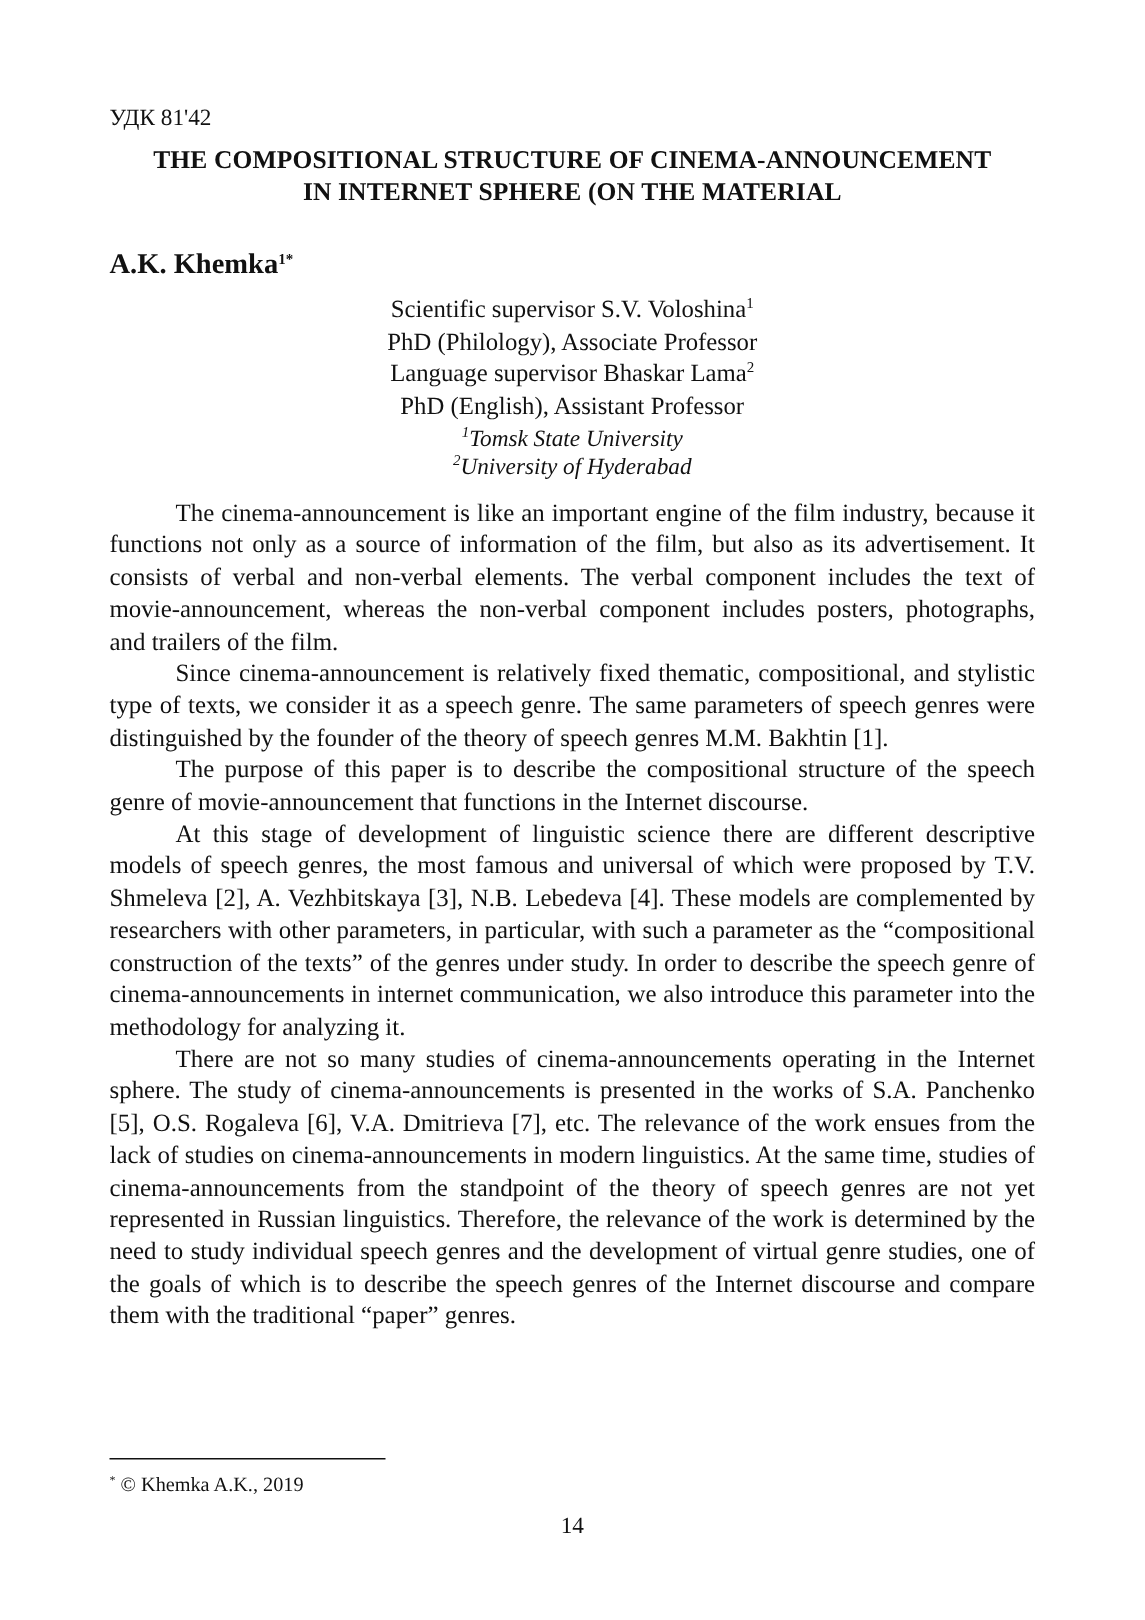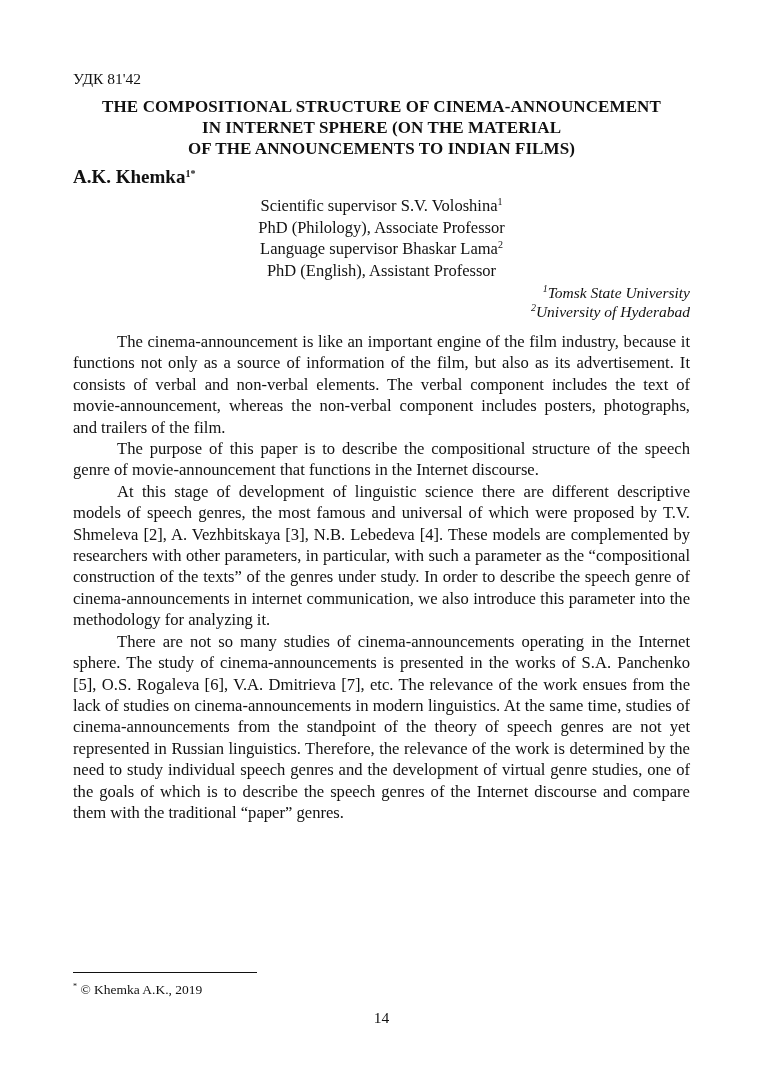--- a/index.html
+++ b/index.html
@@ -19,21 +19,21 @@
     position: absolute; top: 166px; left: 0; width: 617px; text-align: left;
     font-weight: bold; font-size: 19px; line-height: 22px;
   }
   sup { font-size: 10px; line-height: 0; vertical-align: 0.6em; }
   .supervisors {
     position: absolute; top: 195px; left: 0; width: 617px; text-align: center;
     font-size: 16.5px; line-height: 21.5px;
   }
   .supervisors div { white-space: nowrap; }
   .affil {
-    position: absolute; top: 284px; left: 0; width: 617px; text-align: right;
+    position: absolute; top: 284px; left: 0; width: 617px; text-align: center;
     font-style: italic; font-size: 15.5px; line-height: 18.5px;
   }
   .body {
     position: absolute; top: 331px; left: 0; width: 617px;
     font-size: 16.6px; line-height: 21.4px; text-align: justify;
   }
   .body p { margin: 0; text-indent: 44px; }
   .fn-rule {
     position: absolute; top: 972px; left: 0; width: 184px; height: 0;
     border-top: 1px solid #111;
@@ -50,41 +50,41 @@
 </head>
 <body>
 
 <div class="page">
 
   <div class="udk">УДК 81'42</div>
 
   <div class="title">
     <div>THE COMPOSITIONAL STRUCTURE OF CINEMA-ANNOUNCEMENT</div>
     <div>IN INTERNET SPHERE (ON THE MATERIAL</div>
-    <div>OF THE ANNOUNCEMENTS TO INDIAN FILMS)</div>
   </div>
 
   <div class="author">
     <span>A.K. Khemka</span><sup>1*</sup>
   </div>
 
   <div class="supervisors">
     <div><span>Scientific supervisor S.V. Voloshina</span><sup>1</sup></div>
     <div><span>PhD (Philology), Associate Professor</span></div>
     <div><span>Language supervisor Bhaskar Lama</span><sup>2</sup></div>
     <div><span>PhD (English), Assistant Professor</span></div>
   </div>
 
   <div class="affil">
     <div><sup>1</sup><span>Tomsk State University</span></div>
     <div><sup>2</sup><span>University of Hyderabad</span></div>
   </div>
 
   <div class="body">
     <p>The cinema-announcement is like an important engine of the film industry, because it functions not only as a source of information of the film, but also as its advertisement. It consists of verbal and non-verbal elements. The verbal component includes the text of movie-announcement, whereas the non-verbal component includes posters, photographs, and trailers of the film.</p>
+    <p>Since cinema-announcement is relatively fixed thematic, compositional, and stylistic type of texts, we consider it as a speech genre. The same parameters of speech genres were distinguished by the founder of the theory of speech genres M.M. Bakhtin [1].</p>
     <p>The purpose of this paper is to describe the compositional structure of the speech genre of movie-announcement that functions in the Internet discourse.</p>
     <p>At this stage of development of linguistic science there are different descriptive models of speech genres, the most famous and universal of which were proposed by T.V. Shmeleva [2], A. Vezhbitskaya [3], N.B. Lebedeva [4]. These models are complemented by researchers with other parameters, in particular, with such a parameter as the “compositional construction of the texts” of the genres under study. In order to describe the speech genre of cinema-announcements in internet communication, we also introduce this parameter into the methodology for analyzing it.</p>
     <p>There are not so many studies of cinema-announcements operating in the Internet sphere. The study of cinema-announcements is presented in the works of S.A. Panchenko [5], O.S. Rogaleva [6], V.A. Dmitrieva [7], etc. The relevance of the work ensues from the lack of studies on cinema-announcements in modern linguistics. At the same time, studies of cinema-announcements from the standpoint of the theory of speech genres are not yet represented in Russian linguistics. Therefore, the relevance of the work is determined by the need to study individual speech genres and the development of virtual genre studies, one of the goals of which is to describe the speech genres of the Internet discourse and compare them with the traditional “paper” genres.</p>
   </div>
 
   <div class="fn-rule"></div>
 
   <div class="footnote">
     <sup>*</sup>
     <span>© Khemka A.K., 2019</span>

